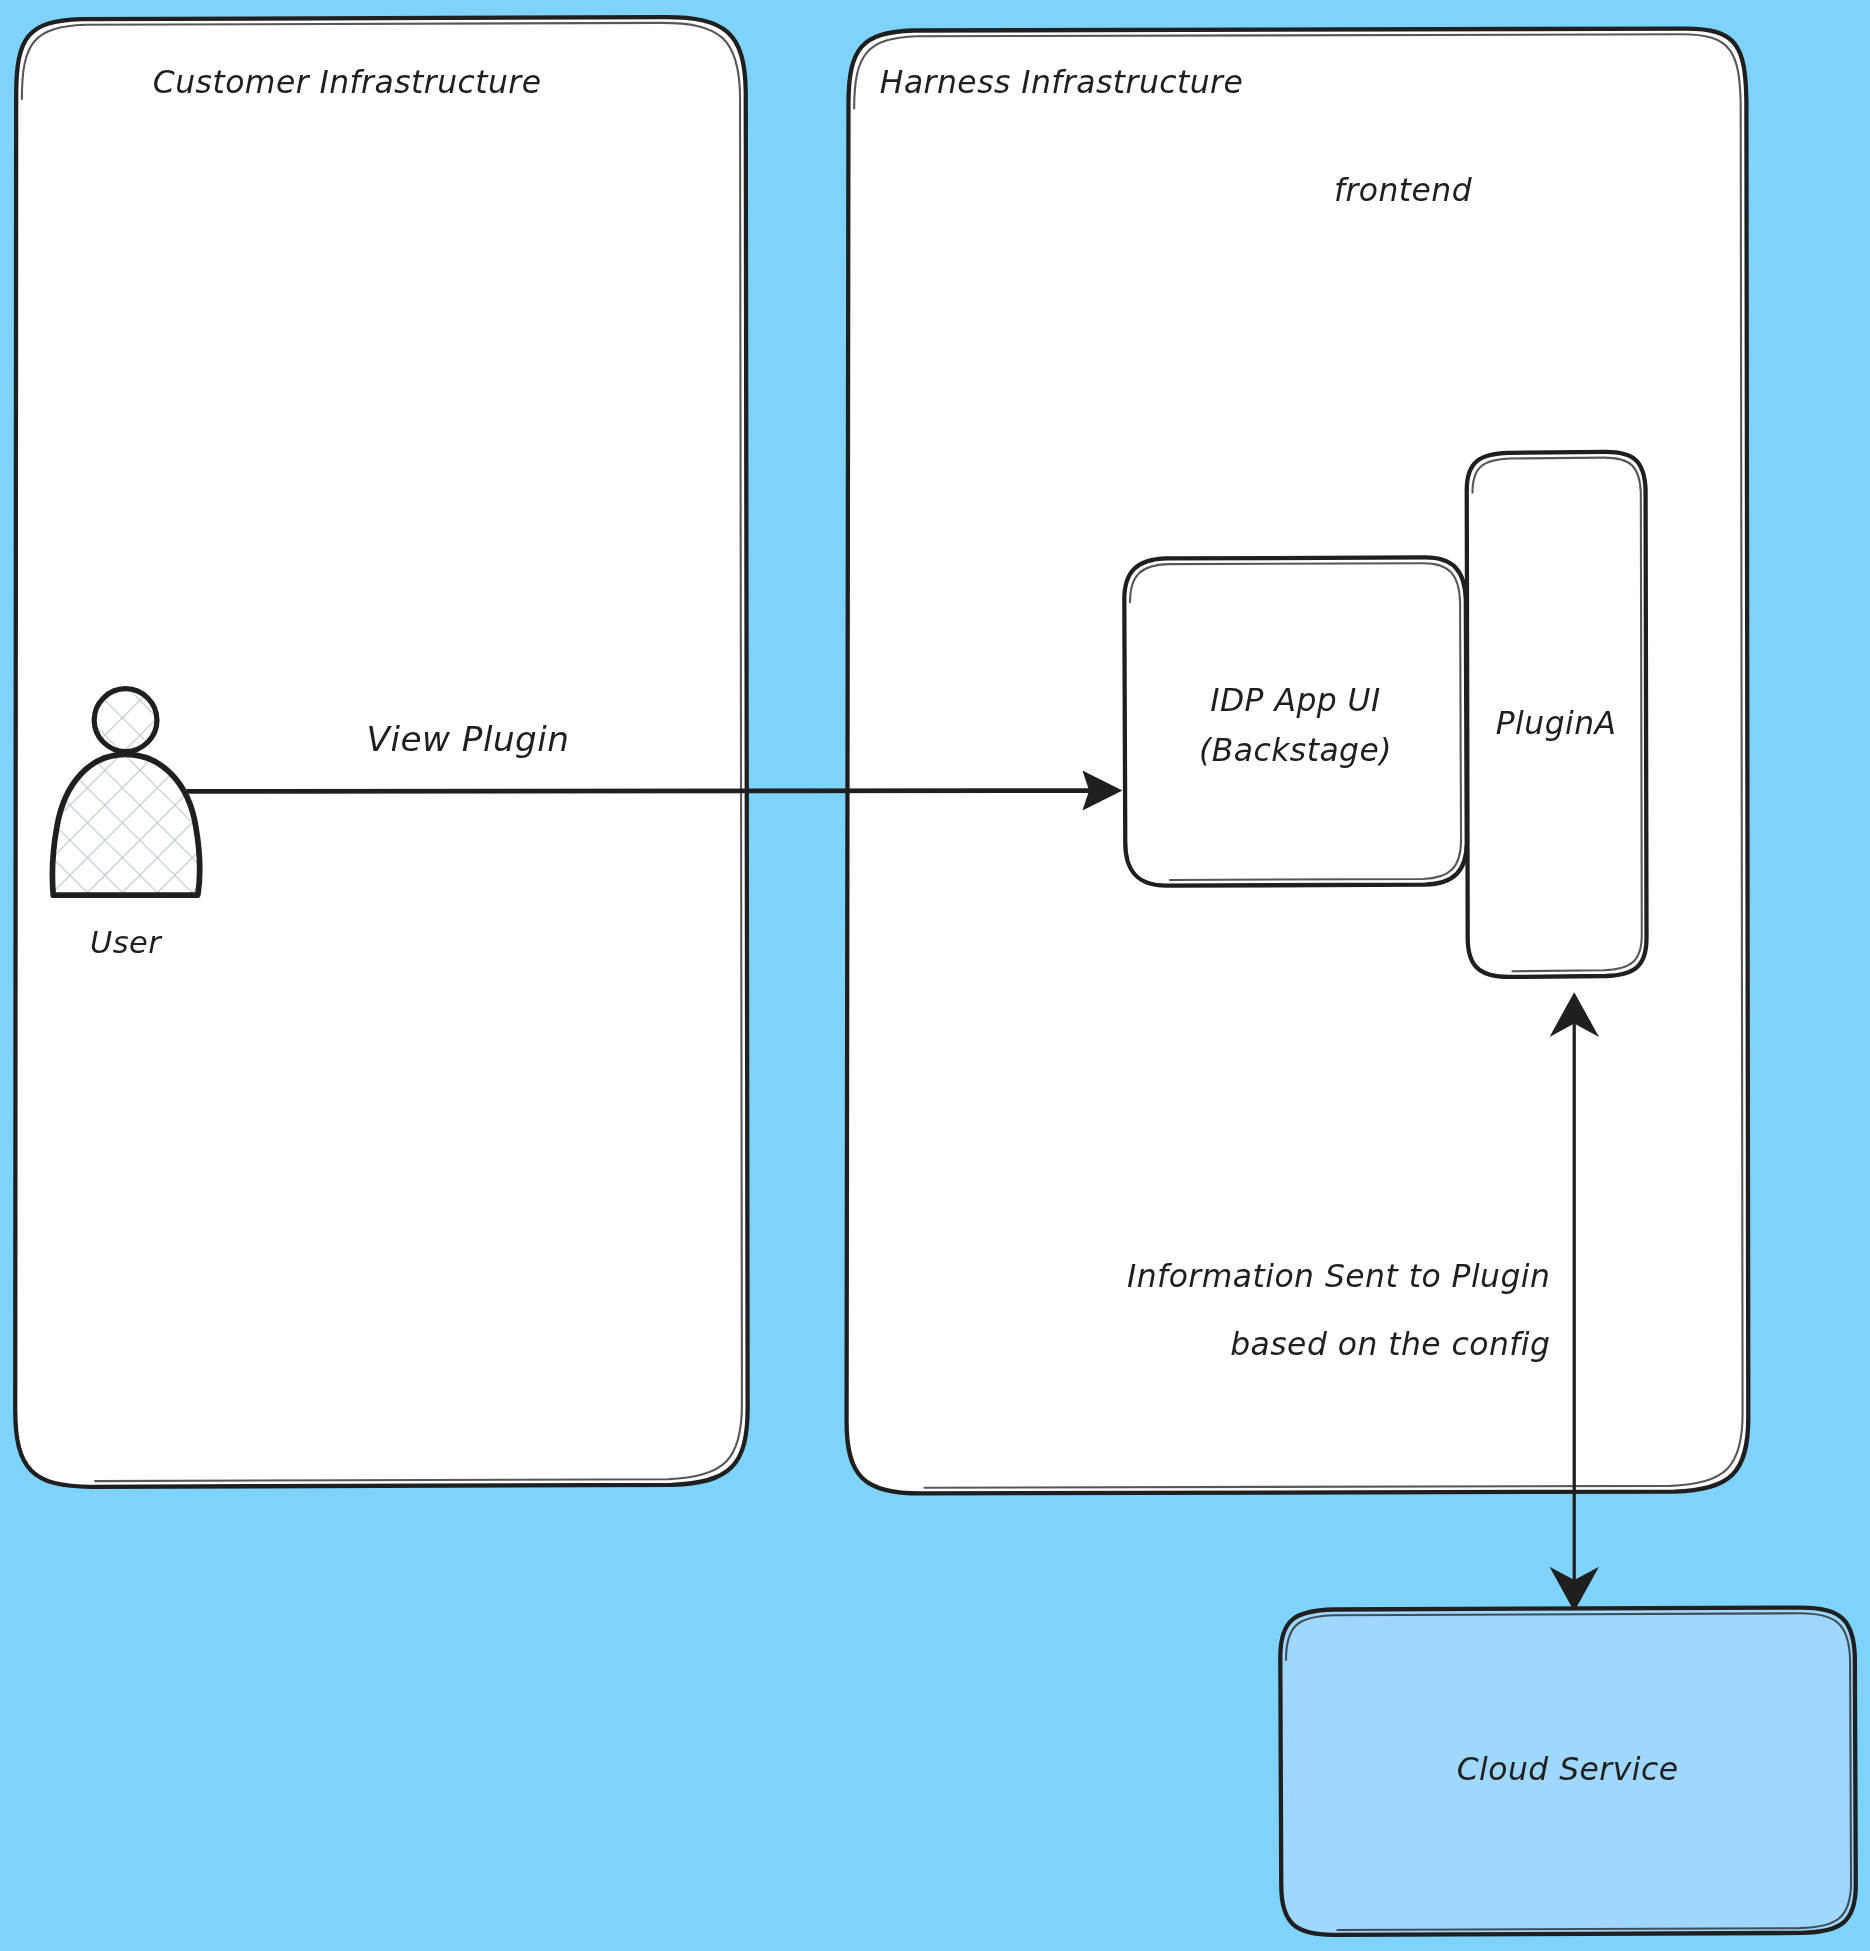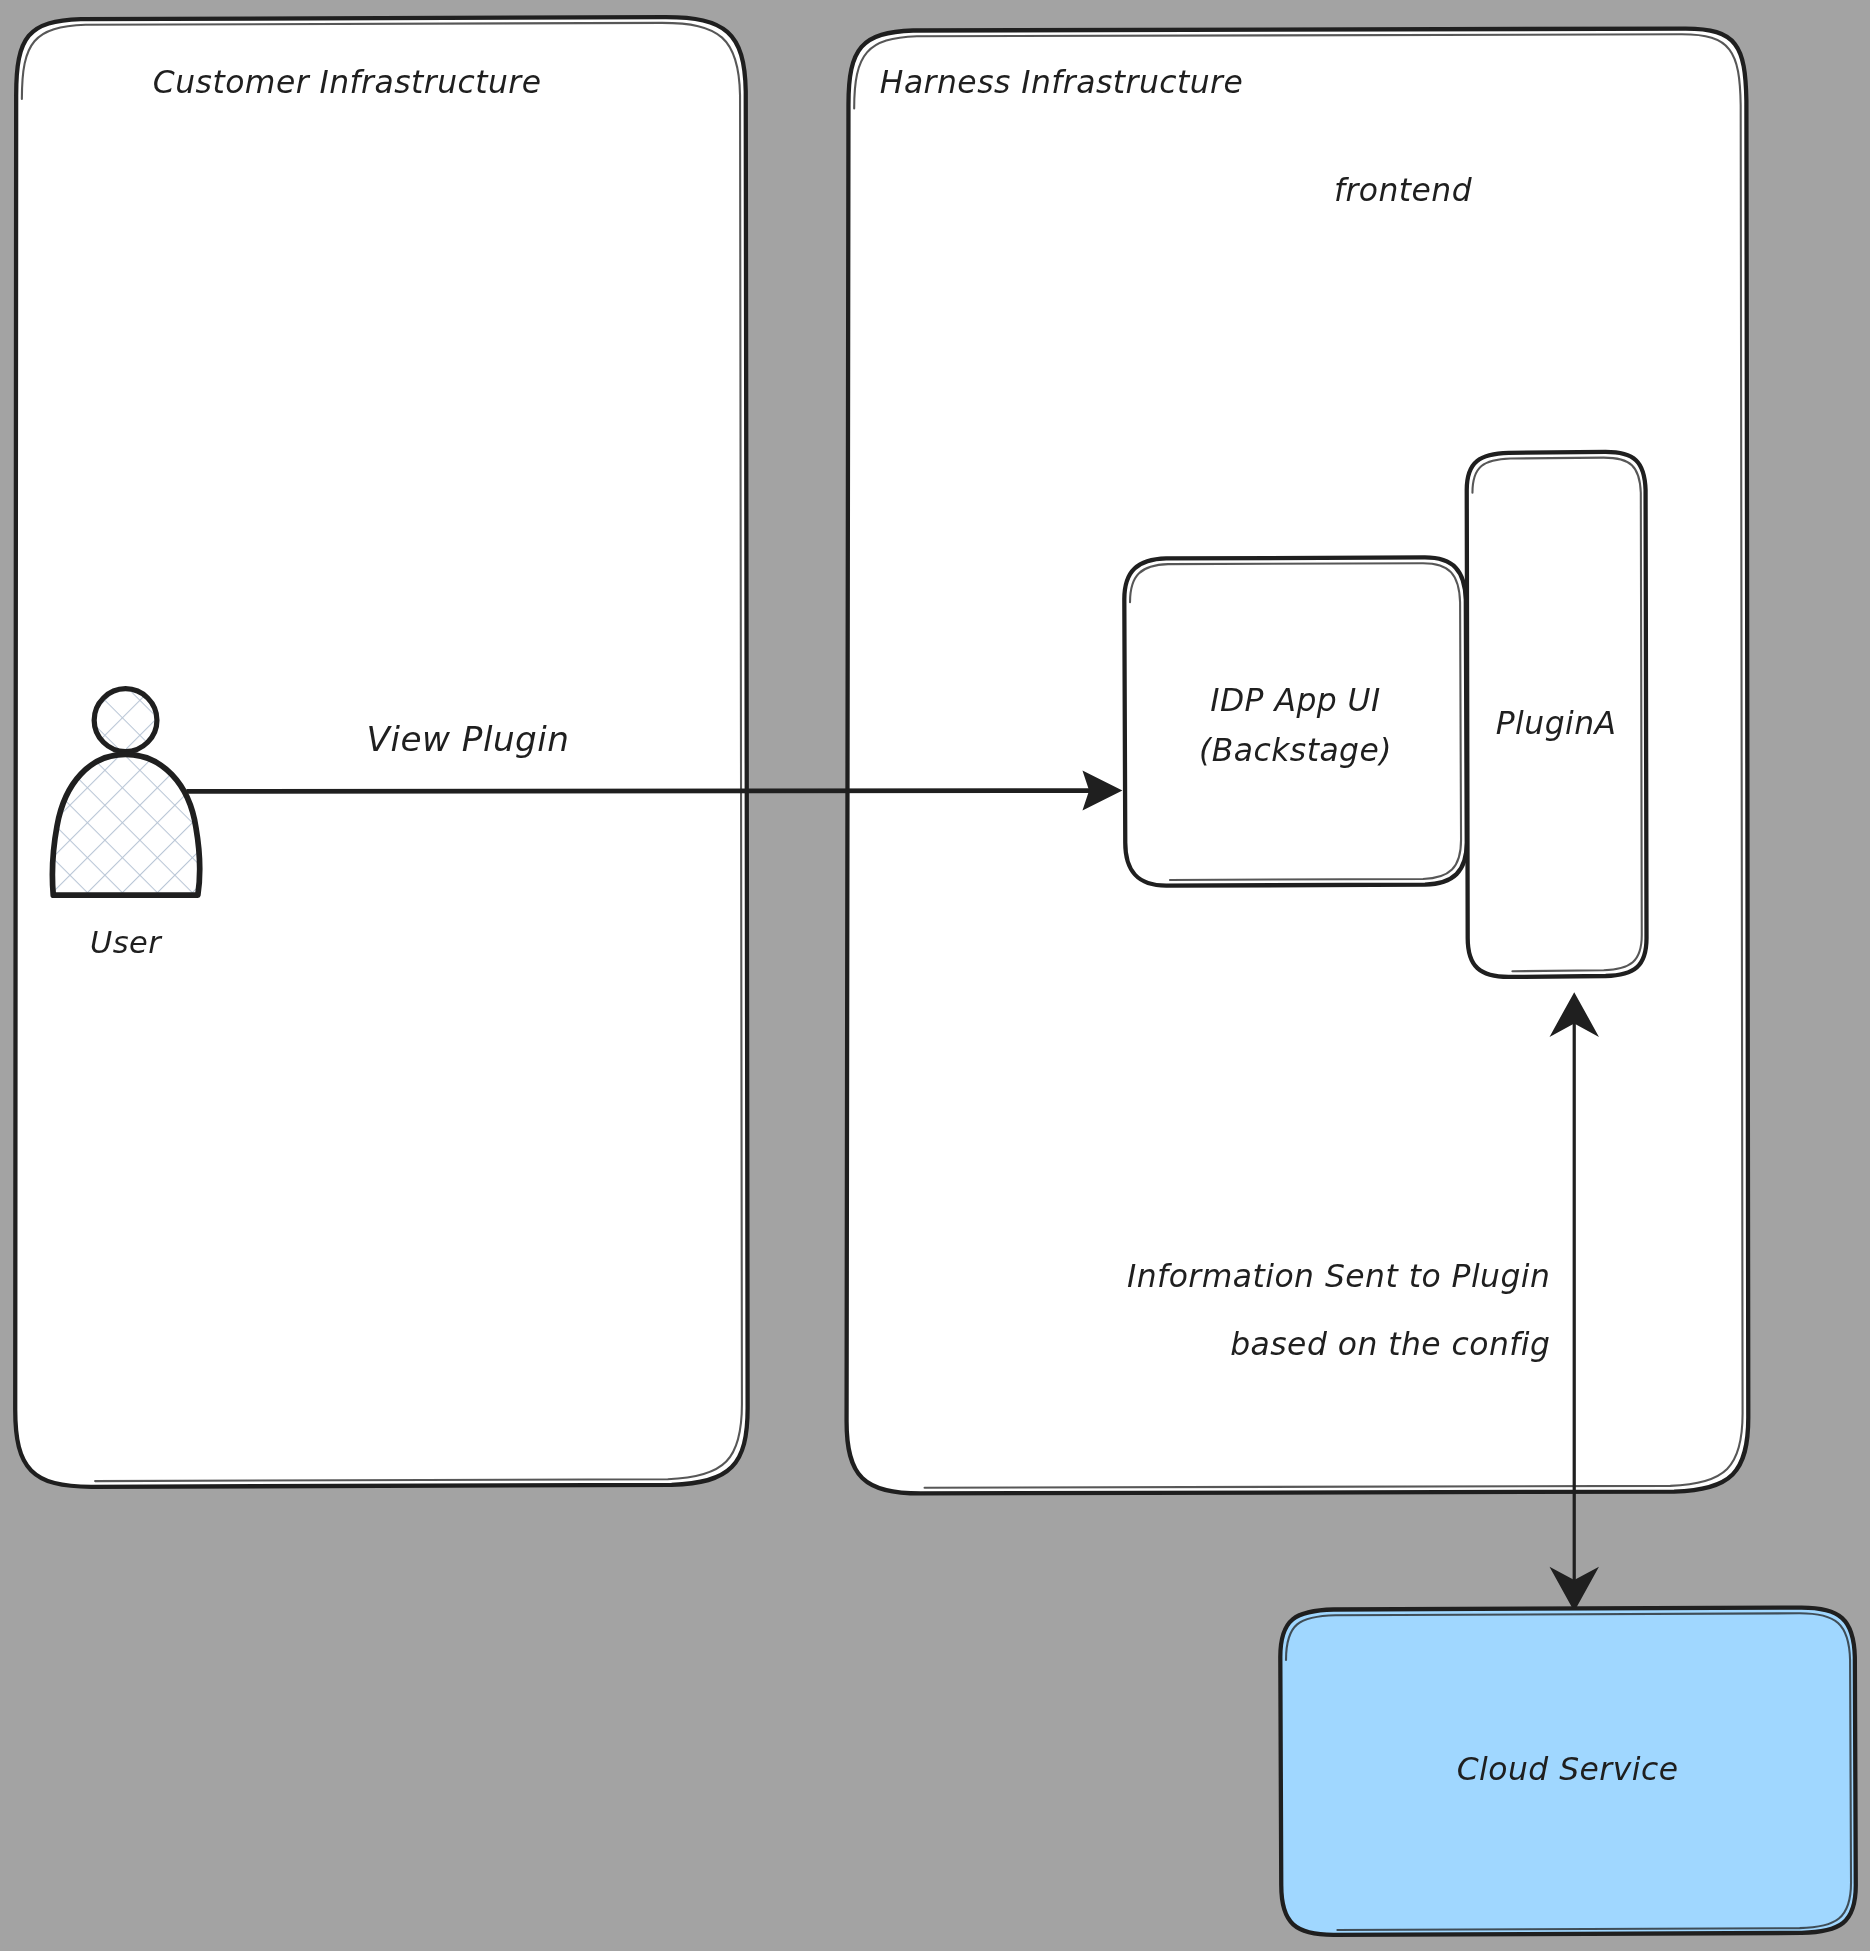--- a/index.html
+++ b/index.html
@@ -8,21 +8,21 @@
     padding: 0;
     background: #ffffff;
   }
   body {
     font-family: "DejaVu Sans", sans-serif;
   }
   #diagram-root {
     position: relative;
     width: 1871px;
     height: 1952px;
-    background: #a3a3a3;
+    background: #7dd3fc;
     overflow: hidden;
   }
   #diagram-svg {
     position: absolute;
     left: 0;
     top: 0;
     width: 1871px;
     height: 1952px;
   }
   .hand-text {

